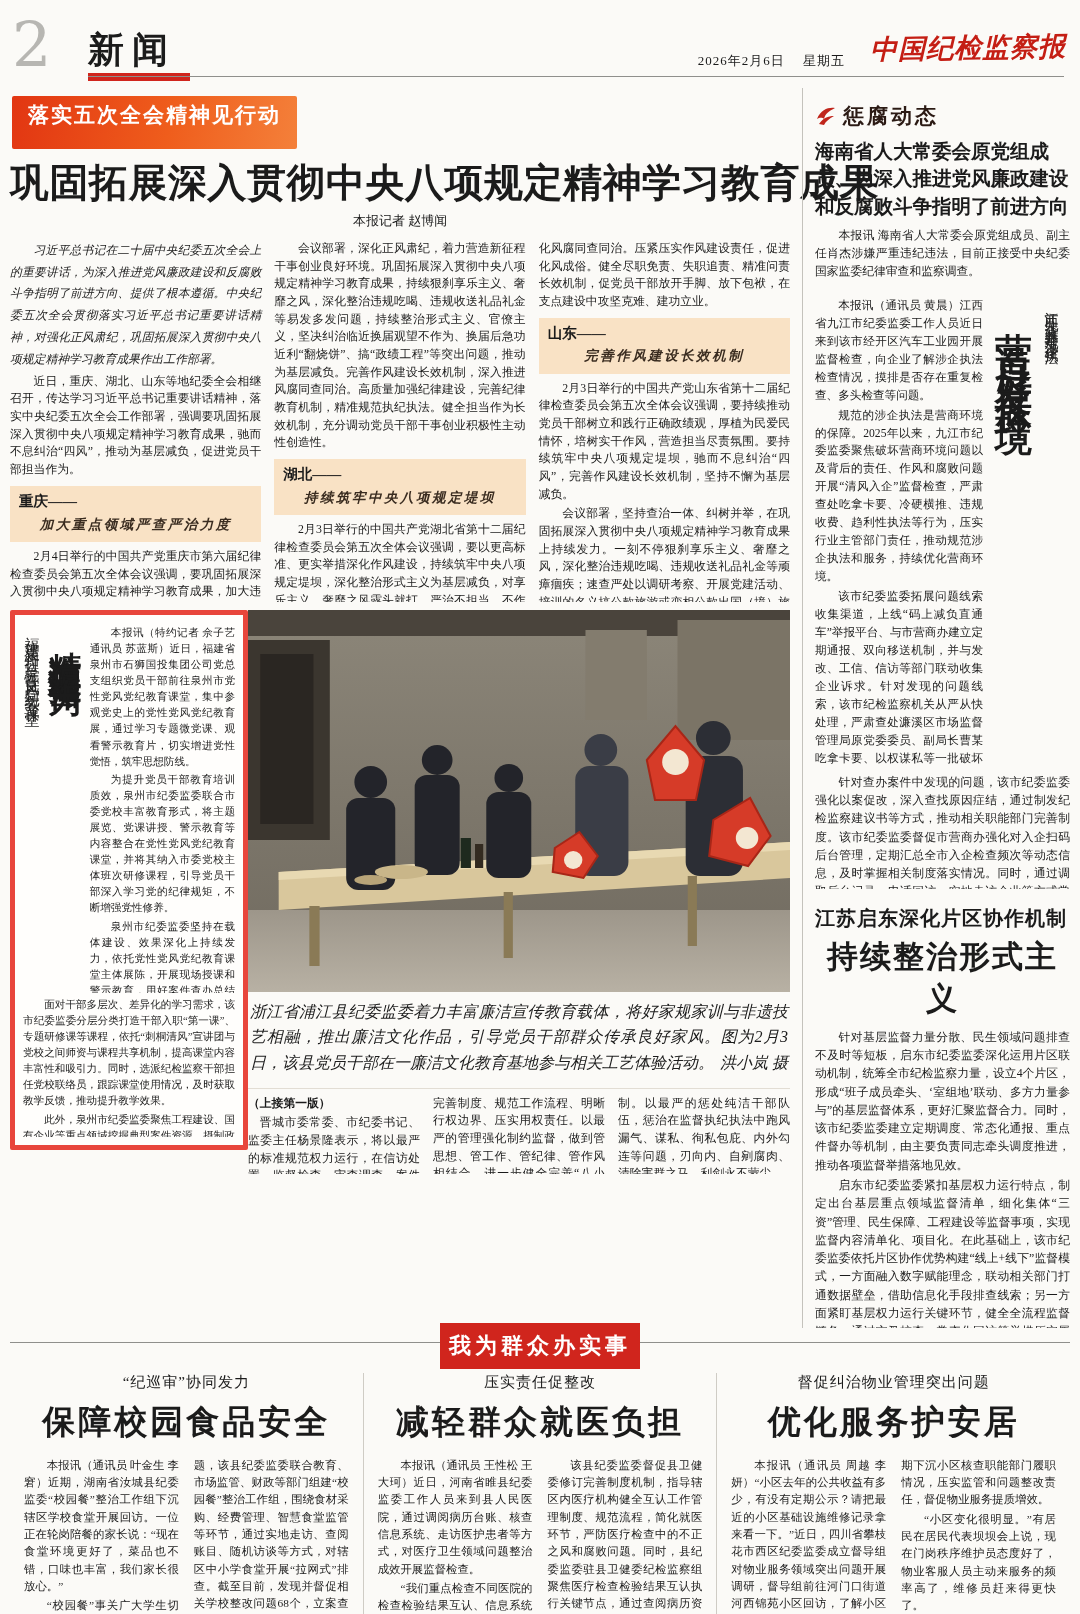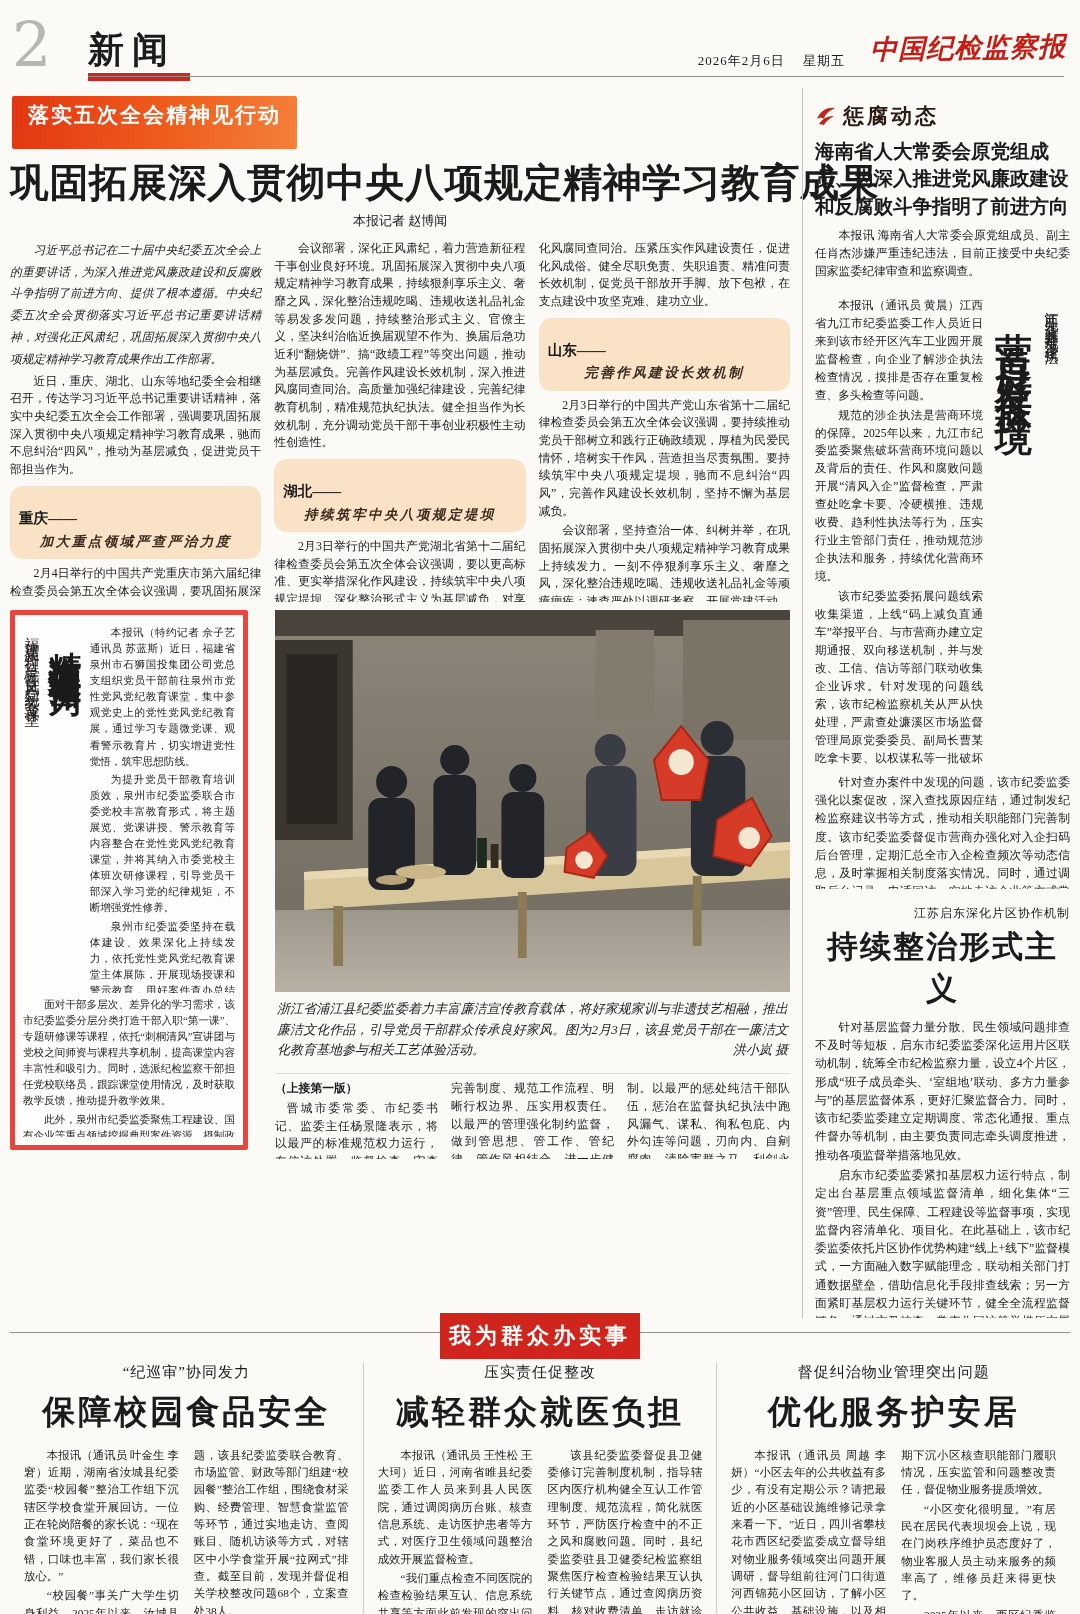--- a/index.html
+++ b/index.html
@@ -27,51 +27,51 @@
   .badge { display:inline-block; margin:8px 0 6px 2px; padding:5px 16px 20px;
     background:linear-gradient(100deg,#e23612 0%,#ef5d1c 55%,#f4803a 100%);
     color:#fff; font-size:21px; font-weight:bold; letter-spacing:2px;
     font-family:"Liberation Sans","DejaVu Sans",sans-serif; border-radius:2px; }
   .lead-headline { font-size:39px; font-weight:900; letter-spacing:0.5px; line-height:1.15; margin:6px 0 4px; white-space:nowrap; }
   .lead-byline { text-align:center; font-size:13px; margin:6px 0 10px; }
   .lead-cols { display:flex; gap:13px; height:362px; overflow:hidden; }
   .lead-col { flex:1; font-size:11.8px; line-height:1.5; text-align:justify; }
   .para { margin:0 0 2px; text-indent:2em; }
   .intro { font-style:italic; line-height:1.85; }
-  .region-head { background:#f9e2c5; padding:22px 9px 7px; margin:7px 0 6px;border-radius:13px; }
+  .region-head { background:#f9e2c5; padding:5px 9px 7px; margin:7px 0 6px; }
   .region-name { font-weight:bold; font-size:14.5px; }
   .region-sub { text-align:center; font-style:italic; font-weight:bold; font-size:13.5px; letter-spacing:2.5px; margin-top:2px; color:#3a2c20; }
   
-  .mid-row { display:flex; gap:27px; margin-top:8px; }
+  .mid-row { display:flex; gap:0; margin-top:8px; }
   .fujian-box { width:238px; height:540px; border:5px solid #e8463c; border-radius:2px; padding:10px 8px; overflow:hidden; background:#fffefc; }
   .box-top { display:flex; height:368px; overflow:hidden; }
   .vtext { writing-mode:vertical-rl; text-orientation:upright; }
   .box-kicker { font-size:15px; letter-spacing:5px; line-height:1.2; color:#222; }
   .box-headline { font-size:33px; font-weight:900; letter-spacing:4px; line-height:1.05; margin:0 8px 0 6px; }
   .box-body { flex:1; font-size:10.6px; line-height:1.52; text-align:justify; }
   .box-bottom { font-size:10.6px; line-height:1.52; text-align:justify; margin-top:4px; height:140px; overflow:hidden; }
   .mid-right { flex:1; }
   .photo-wrap { width:100%; height:382px; background:#7e776c; position:relative; overflow:hidden; }
-  .caption { font-size:13px; font-style:italic; line-height:1.6; text-align:justify; margin:7px 2px 0; }
+  .caption { font-size:16px; font-style:italic; line-height:1.6; text-align:justify; margin:7px 2px 0; }
   .caption .credit { float:right; font-style:italic; }
   .cont-row { display:flex; gap:13px; margin-top:12px; height:86px; overflow:hidden; border-top:1px solid #e2ddd4; padding-top:6px; }
   .cont-col { flex:1; font-size:11.8px; line-height:1.5; text-align:justify; }
   .cont-label { font-weight:bold; text-indent:0; }
   
   .digest-head { display:flex; align-items:center; gap:6px; margin-top:14px; }
   .digest-label { font-size:21px; font-weight:bold; letter-spacing:3px; color:#2b1a14; }
   .digest-headline { font-size:19.5px; font-weight:900; line-height:1.4; margin:8px 0 6px; }
   .rc-body { font-size:11.8px; line-height:1.55; text-align:justify; }
   .artB { display:flex; margin-top:16px; height:470px; overflow:hidden; }
   .artB-body { width:168px; font-size:11.6px; line-height:1.55; text-align:justify; overflow:hidden; }
   .artB-headline { font-size:37px; font-weight:900; letter-spacing:12px; line-height:1; margin:6px 10px 0 12px; }
   .artB-kicker { font-size:14px; letter-spacing:3px; margin-top:4px; color:#222; }
   .artB-wide { margin-top:6px; height:116px; overflow:hidden; }
   .artC { margin-top:16px; }
-  .artC-kicker { text-align:right; font-size:12px; font-weight:normal; letter-spacing:1px; }
+  .artC-kicker { text-align:left; font-size:20px; font-weight:bold; letter-spacing:1px; }
   .artC-headline { text-align:center; font-size:31px; font-weight:900; letter-spacing:2px; margin:4px 0 8px; }
   .artC-body { height:300px; overflow:hidden; }
   
   .band { position:relative; margin:14px 10px 0; border-top:1px solid #8f8f8c; padding-top:30px; }
   .band-banner { position:absolute; top:-20px; left:50%; transform:translateX(-50%);
     background:#d0251d; color:#fff; font-size:22px; font-weight:bold; letter-spacing:4px;
     padding:8px 9px; font-family:"Liberation Sans","DejaVu Sans",sans-serif; }
   .band-arts { display:flex; }
   .band-art { flex:1; padding:0 14px; }
   .band-art + .band-art { border-left:1px solid #cfccc5; }

